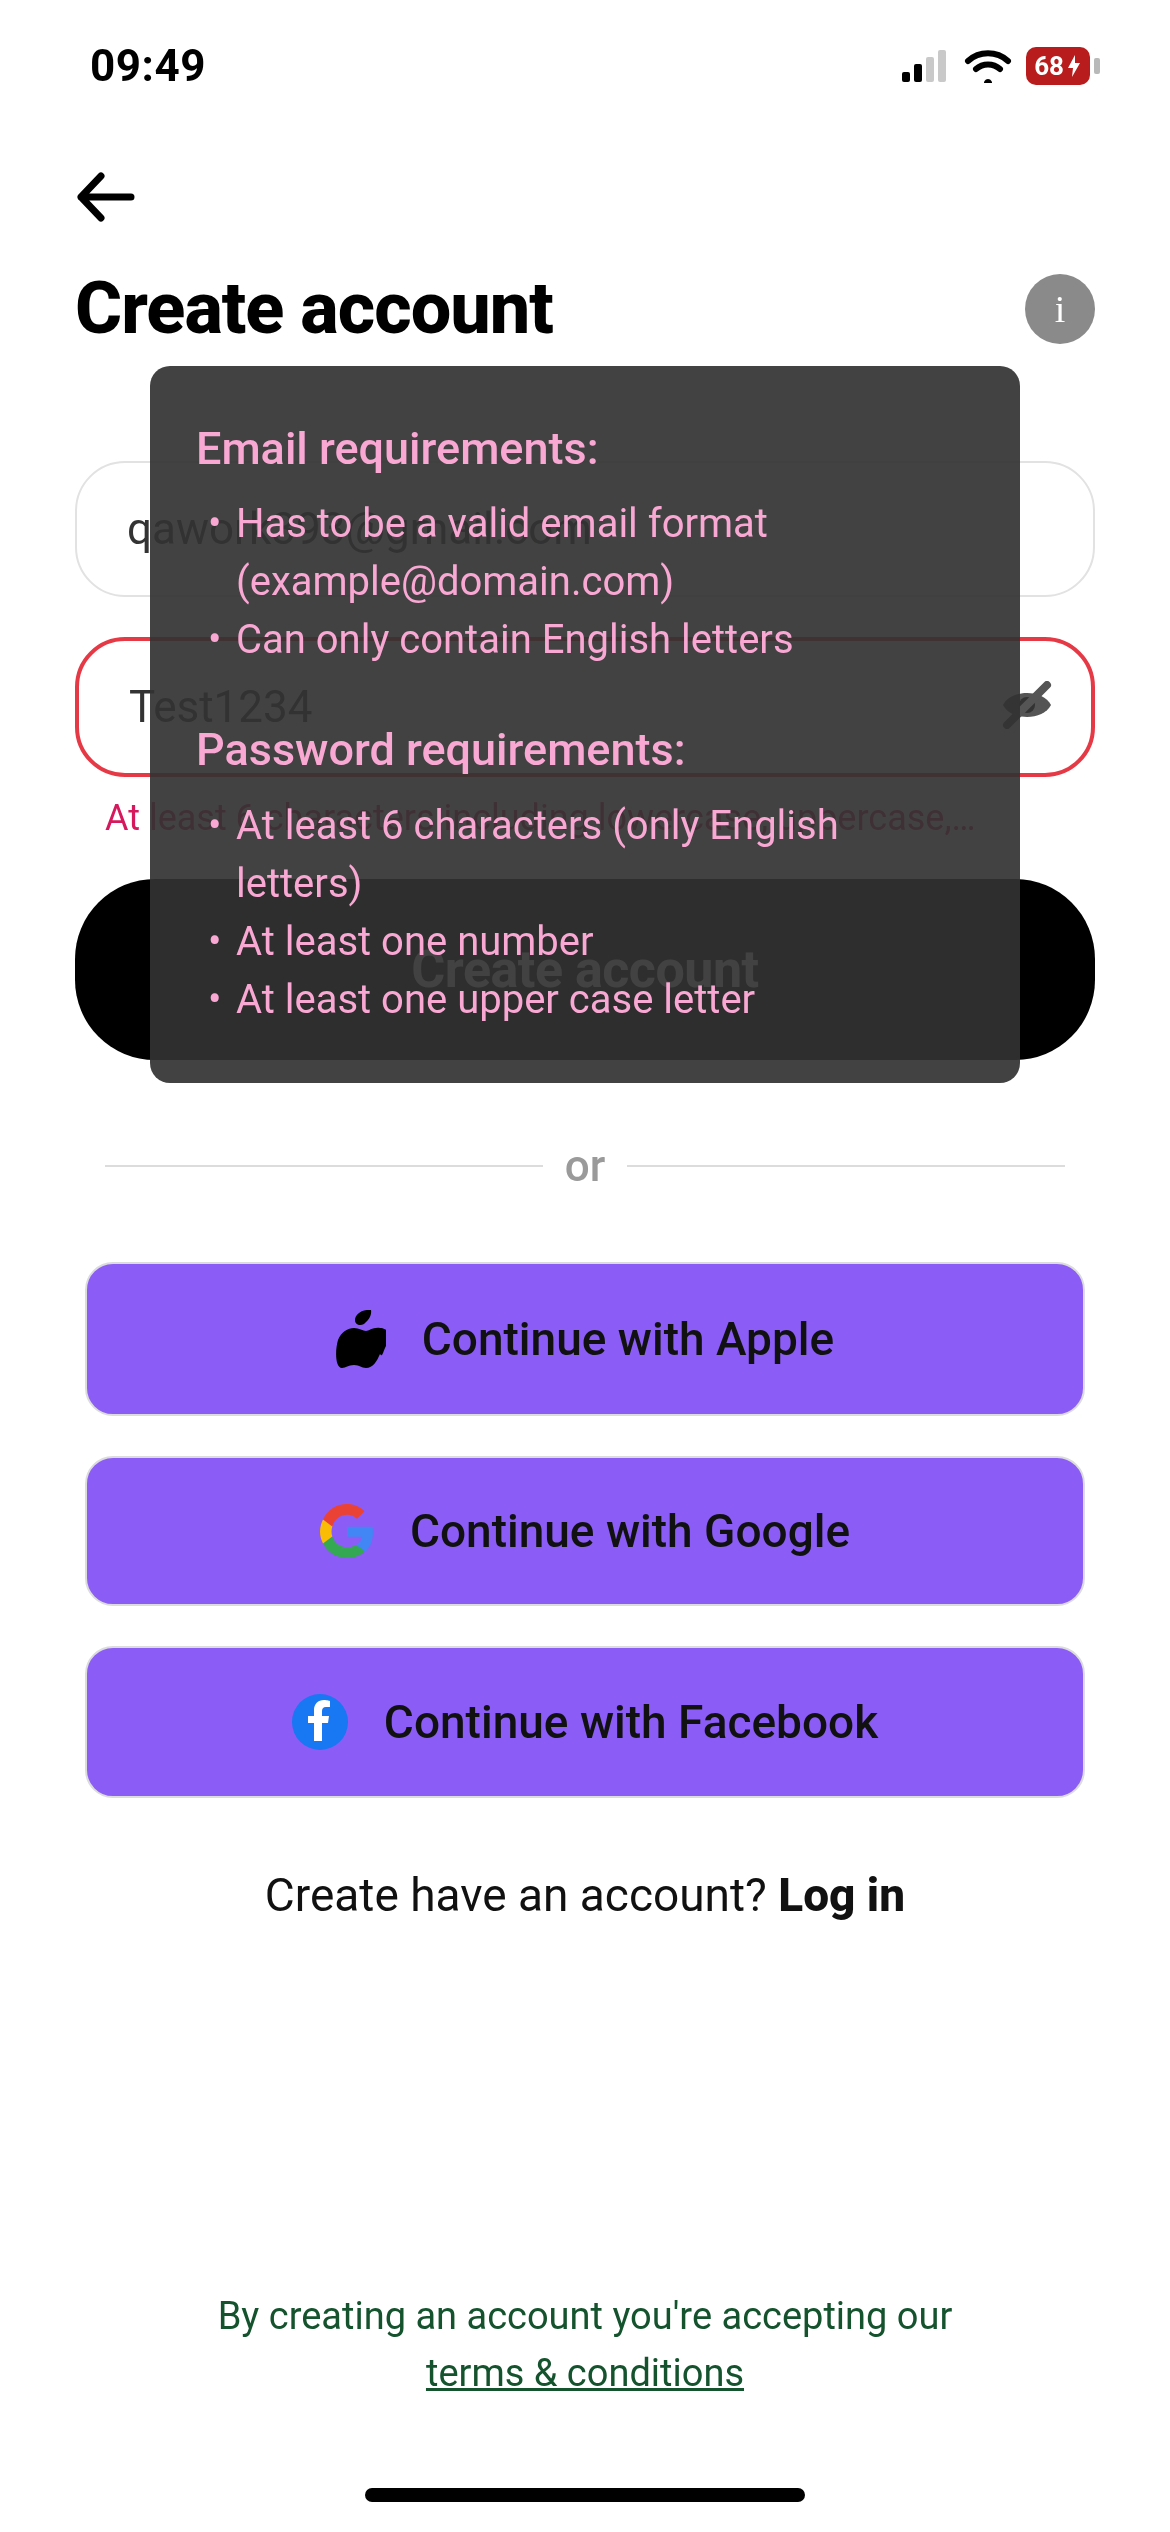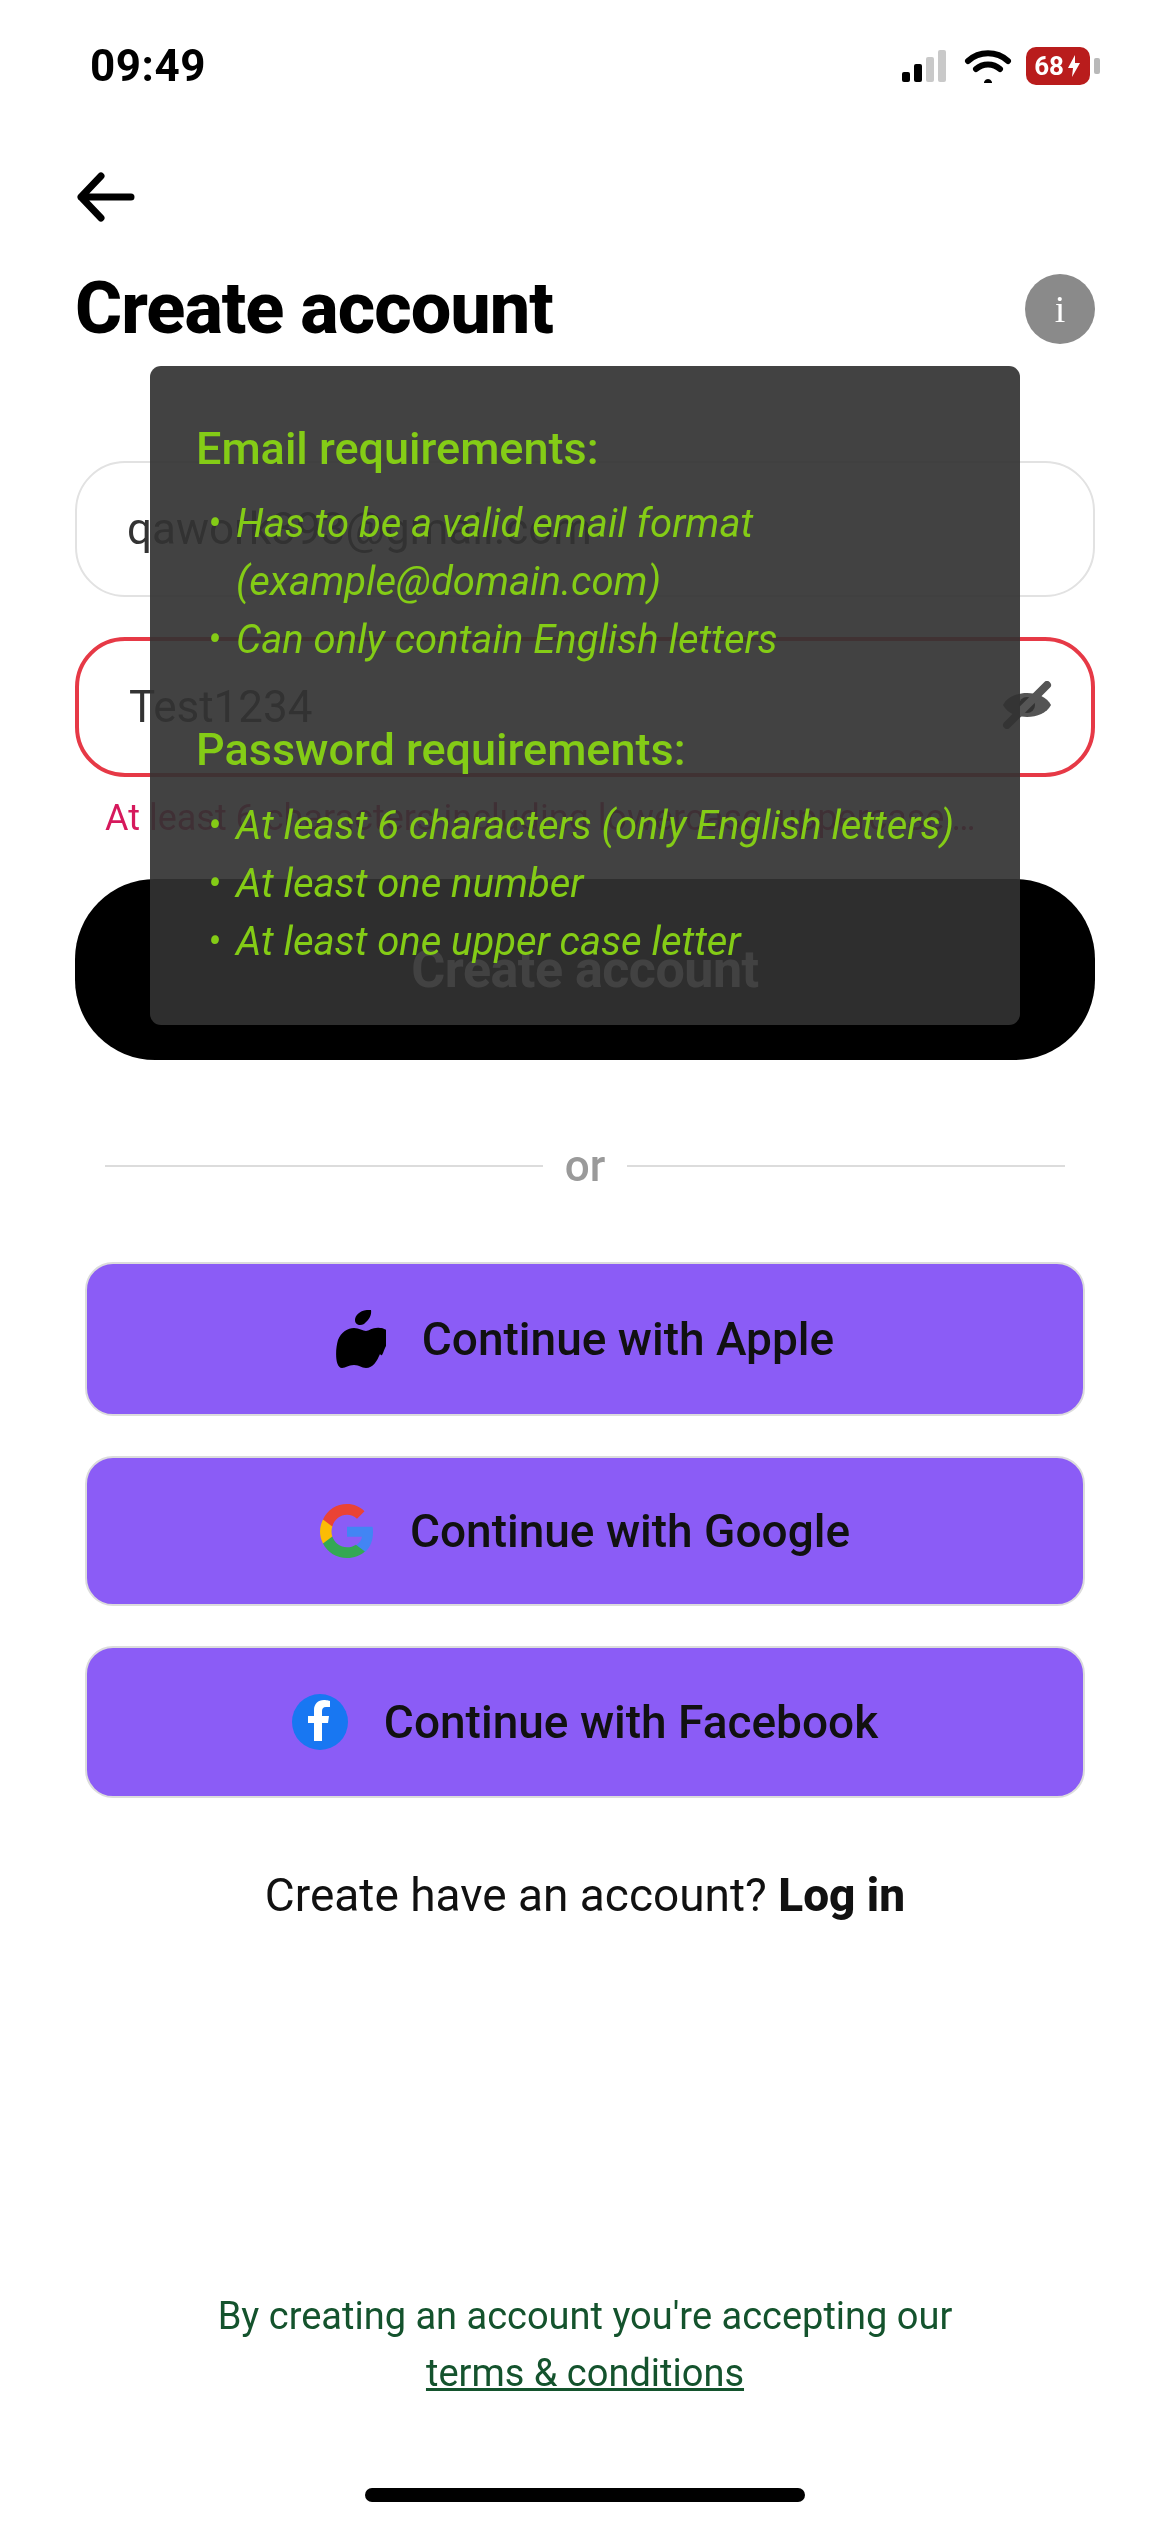--- a/index.html
+++ b/index.html
@@ -34,23 +34,23 @@
   .social-btn { width:calc(100% - 20px); margin:0 10px 40px; border:2px solid #dcdcdc; border-radius:28px; background:#8b5cf6; padding:46px; display:flex; align-items:center; justify-content:center; gap:36px; font-size:46px; font-weight:500; color:#111; }
 
   .login-row { text-align:center; font-size:46px; margin-top:70px; color:#111; }
   .login-link { font-weight:800;text-align:right; }
 
   .terms { position:absolute; bottom:130px; left:0; right:0; text-align:center; font-size:38px; color:#14532d; line-height:1.5; }
   .terms-link { text-decoration:underline; }
 
   .home-indicator { position:absolute; bottom:30px; left:50%; transform:translateX(-50%); width:440px; height:14px; background:#000; border-radius:10px; }
 
-  .tooltip { position:absolute; left:150px; top:366px; width:870px; background:rgba(50,50,50,0.92); border-radius:11px; color:#84cc16; padding:50px 46px 54px; font-size:40px; line-height:1.45; }
+  .tooltip { position:absolute; left:150px; top:366px; width:870px; background:rgba(50,50,50,0.92); border-radius:20px; color:#f9a8d4; padding:50px 46px 54px; font-size:40px; line-height:1.45; }
   .tooltip h3 { font-size:45px; font-weight:500; margin-bottom:14px; }
-  .tooltip ul { list-style:none;font-style:italic; }
+  .tooltip ul { list-style:none; }
   .tooltip li { padding-left:40px; position:relative; }
   .tooltip li::before { content:"•"; position:absolute; left:12px; }
   .tooltip .block2 { margin-top:48px; }
 </style>
 </head>
 <body>
 
 <div class="status-bar">
   <div class="status-time">09:49</div>
   <div class="status-right">

